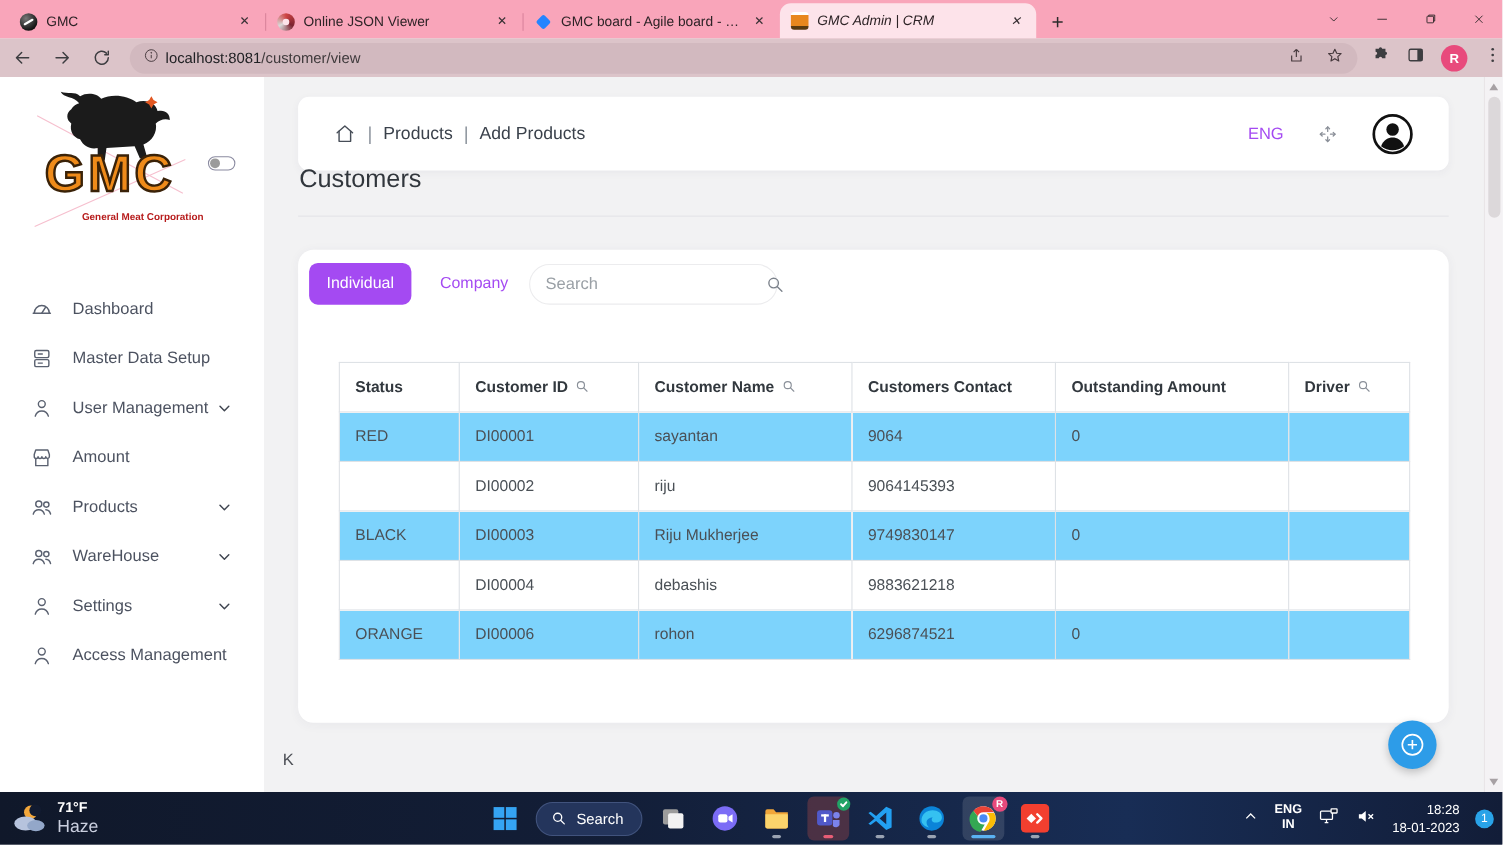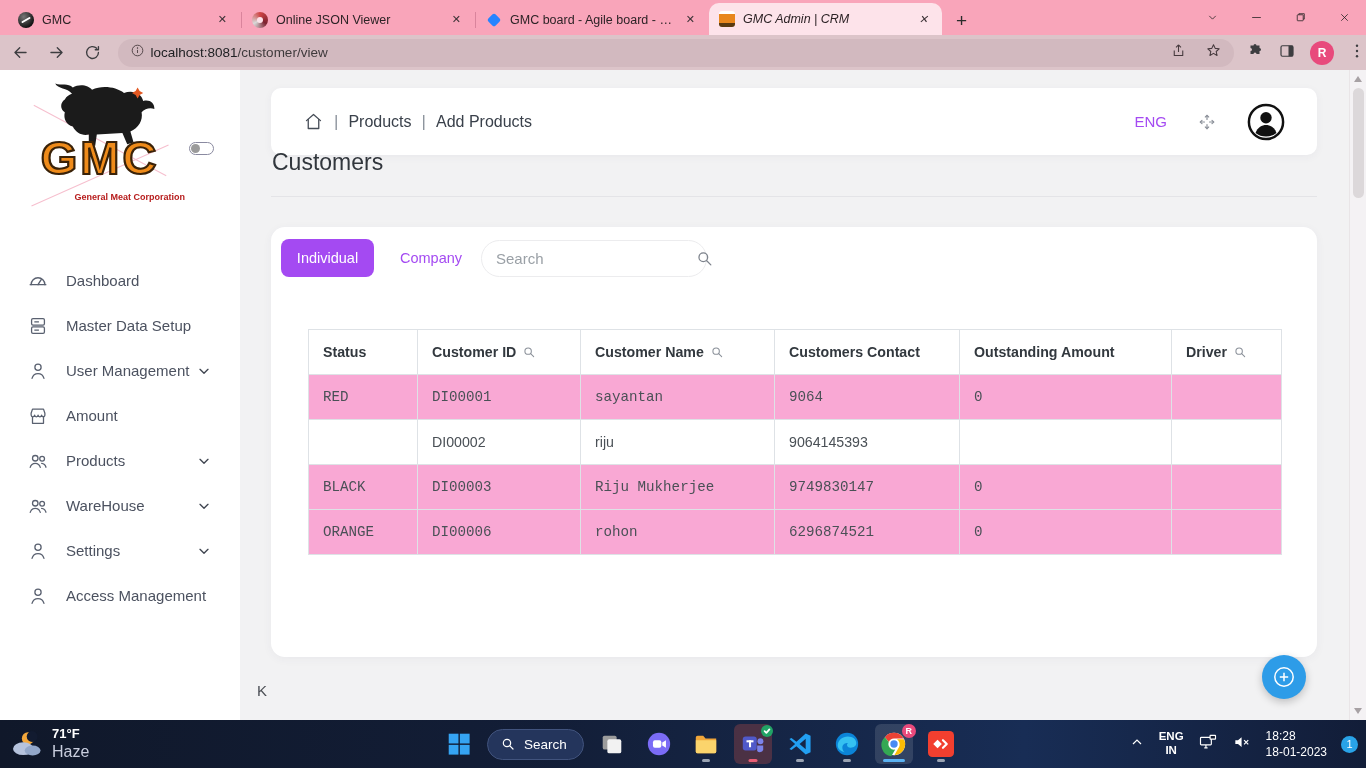--- a/index.html
+++ b/index.html
@@ -77,21 +77,21 @@
   .searchbox { position:absolute; left:210px; top:13px; width:226px; height:37px; border:1px solid #ececee; border-radius:19px; display:flex; align-items:center; padding:0 14px; background:#fff; }
   .searchbox input { border:none; outline:none; flex:1; font-size:15px; color:#333; font-family:inherit; background:transparent; }
   .searchbox input::placeholder { color:#9aa0a6; }
   .searchbox .mag { width:19px; height:19px; color:#7d838c; }
   .searchbox .mag svg { width:19px; height:19px; }
 
   table.cust { position:absolute; left:37px; top:102px; width:973px; border-collapse:collapse; table-layout:fixed; font-size:14.2px; }
   table.cust th, table.cust td { border:1px solid #dee2e6; height:45px; padding:0 14px; text-align:left; vertical-align:middle; overflow:hidden; white-space:nowrap; }
   table.cust th { font-weight:bold; color:#32383e; }
   table.cust td { color:#4a5056; }
-  tr.shaded td { background:#f9a8d4;font-family:Liberation Mono, monospace; }
+  tr.shaded td { background:#7dd3fc; }
   .th-mag { display:inline-block; width:14px; height:14px; margin-left:6px; color:#8a9099; vertical-align:-2px; }
   .th-mag svg { width:14px; height:14px; }
   .col-status{width:109px}.col-id{width:163px}.col-name{width:194px}.col-contact{width:185px}.col-out{width:212px}.col-driver{width:110px}
 
   .footnote { position:absolute; left:17px; top:612px; font-size:15px; color:#4c4f55; }
   .fab { position:absolute; left:1022px; top:585px; width:44px; height:44px; border-radius:50%; background:#2d9ce8; box-shadow:0 3px 8px rgba(0,0,0,0.22); display:flex; align-items:center; justify-content:center; }
   .fab svg { width:26px; height:26px; stroke:#fff; stroke-width:1.5; fill:none; }
 
   
   .scrollbar { position:absolute; left:1349px; top:0; width:17px; height:650px; background:#f4f2f4; border-left:1px solid #e9e5e7; }
@@ -119,21 +119,21 @@
   .tb-search svg { width:16px; height:16px; stroke:#fff; stroke-width:1.8; fill:none; }
   .tb-search span { font-size:13.5px; }
   .badge-r { position:absolute; right:-3px; top:0px; width:14px; height:14px; border-radius:50%; background:#e84a7c; color:#fff; font-size:9px; font-weight:bold; display:flex; align-items:center; justify-content:center; }
   .badge-check { position:absolute; right:-1px; top:1px; width:12px; height:12px; border-radius:50%; background:#21a366; display:flex; align-items:center; justify-content:center; }
   .badge-check svg { width:8px; height:8px; stroke:#fff; stroke-width:2.2; fill:none; }
 
   .tray { position:absolute; right:8px; top:0; height:48px; display:flex; align-items:center; gap:14px; color:#fff; }
   .tray-chev svg { width:16px; height:16px; stroke:#fff; stroke-width:1.8; fill:none; }
   .tray-lang { text-align:center; font-size:11.5px; font-weight:bold; line-height:1.2; }
   .tray-ic svg { width:20px; height:20px; }
-  .tray-clock { text-align:left; font-size:12px; line-height:1.35; }
+  .tray-clock { text-align:right; font-size:12px; line-height:1.35; }
   .tray-badge { width:17px; height:17px; border-radius:50%; background:#29a3e8; color:#fff; font-size:11px; display:flex; align-items:center; justify-content:center; }
 
   
   .fav { width:16px; height:16px; flex:0 0 auto; position:relative; }
   .fav-gmc-sphere { border-radius:50%; background:radial-gradient(circle at 35% 30%, #777, #121212 72%); }
   .fav-gmc-sphere::after { content:""; position:absolute; left:3px; top:7px; width:10px; height:2px; background:#fff; border-radius:2px; transform:rotate(-30deg); }
   .fav-json-swirl { border-radius:50%; background:conic-gradient(#cf4444,#7c2230,#d9d9d9,#cf4444); }
   .fav-json-swirl::after { content:""; position:absolute; left:5px; top:5px; width:6px; height:6px; border-radius:50%; background:#fde3ea; }
   .fav-jira { background:none; }
   .fav-jira::after { content:""; position:absolute; left:3px; top:3px; width:10px; height:10px; background:#2684ff; transform:rotate(45deg); border-radius:2px; }
@@ -425,20 +425,28 @@
                 <td></td>
               </tr>
               <tr class="shaded">
                 <td>BLACK</td>
                 <td>DI00003</td>
                 <td>Riju Mukherjee</td>
                 <td>9749830147</td>
                 <td>0</td>
                 <td></td>
               </tr>
+              <tr>
+                <td></td>
+                <td>DI00004</td>
+                <td>debashis</td>
+                <td>9883621218</td>
+                <td></td>
+                <td></td>
+              </tr>
               <tr class="shaded">
                 <td>ORANGE</td>
                 <td>DI00006</td>
                 <td>rohon</td>
                 <td>6296874521</td>
                 <td>0</td>
                 <td></td>
               </tr>
             </tbody>
         </table>

